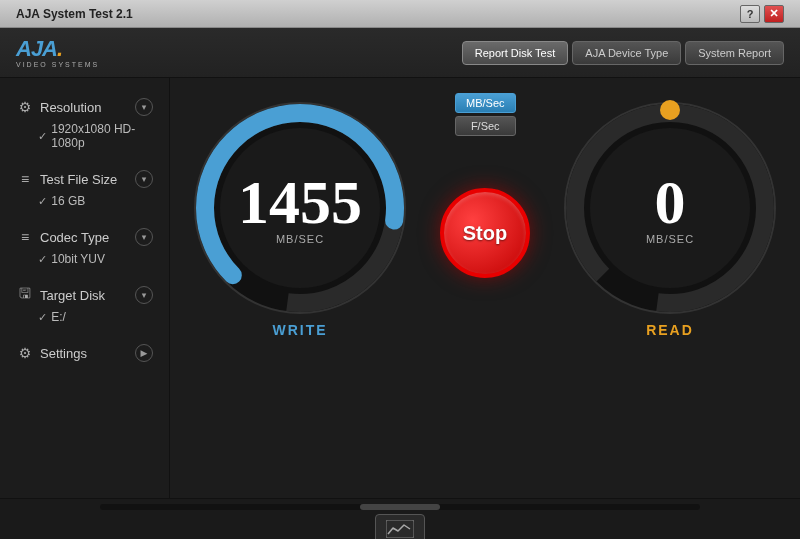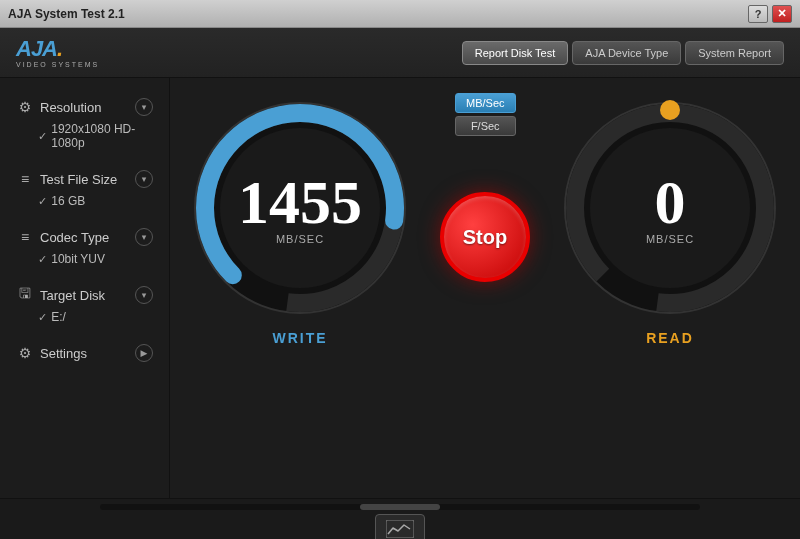--- a/index.html
+++ b/index.html
@@ -11,21 +11,21 @@
       background: #1a1a1a;
     }
 
     
     .title-bar {
       background: linear-gradient(to bottom, #d0d0d0, #b0b0b0);
       height: 28px;
       display: flex;
       align-items: center;
       justify-content: space-between;
-      padding: 0 8px;
+      padding: 0 16px;
       border-bottom: 1px solid #888;
     }
     .title-bar-text {
       font-size: 12px;
       color: #222;
       font-weight: bold;
     }
     .title-bar-controls {
       display: flex;
       gap: 4px;
@@ -225,21 +225,21 @@
     }
     .gauge-svg-wrap {
       position: relative;
       width: 220px;
       height: 220px;
     }
     .gauge-label {
       font-size: 14px;
       font-weight: bold;
       letter-spacing: 2px;
-      margin-top: 12px;
+      margin-top: 4px;
     }
     .gauge-label.write { color: #4a9fd4; }
     .gauge-label.read { color: #e8a020; }
 
     .gauge-value {
       position: absolute;
       top: 50%;
       left: 50%;
       transform: translate(-50%, -50%);
       text-align: center;

